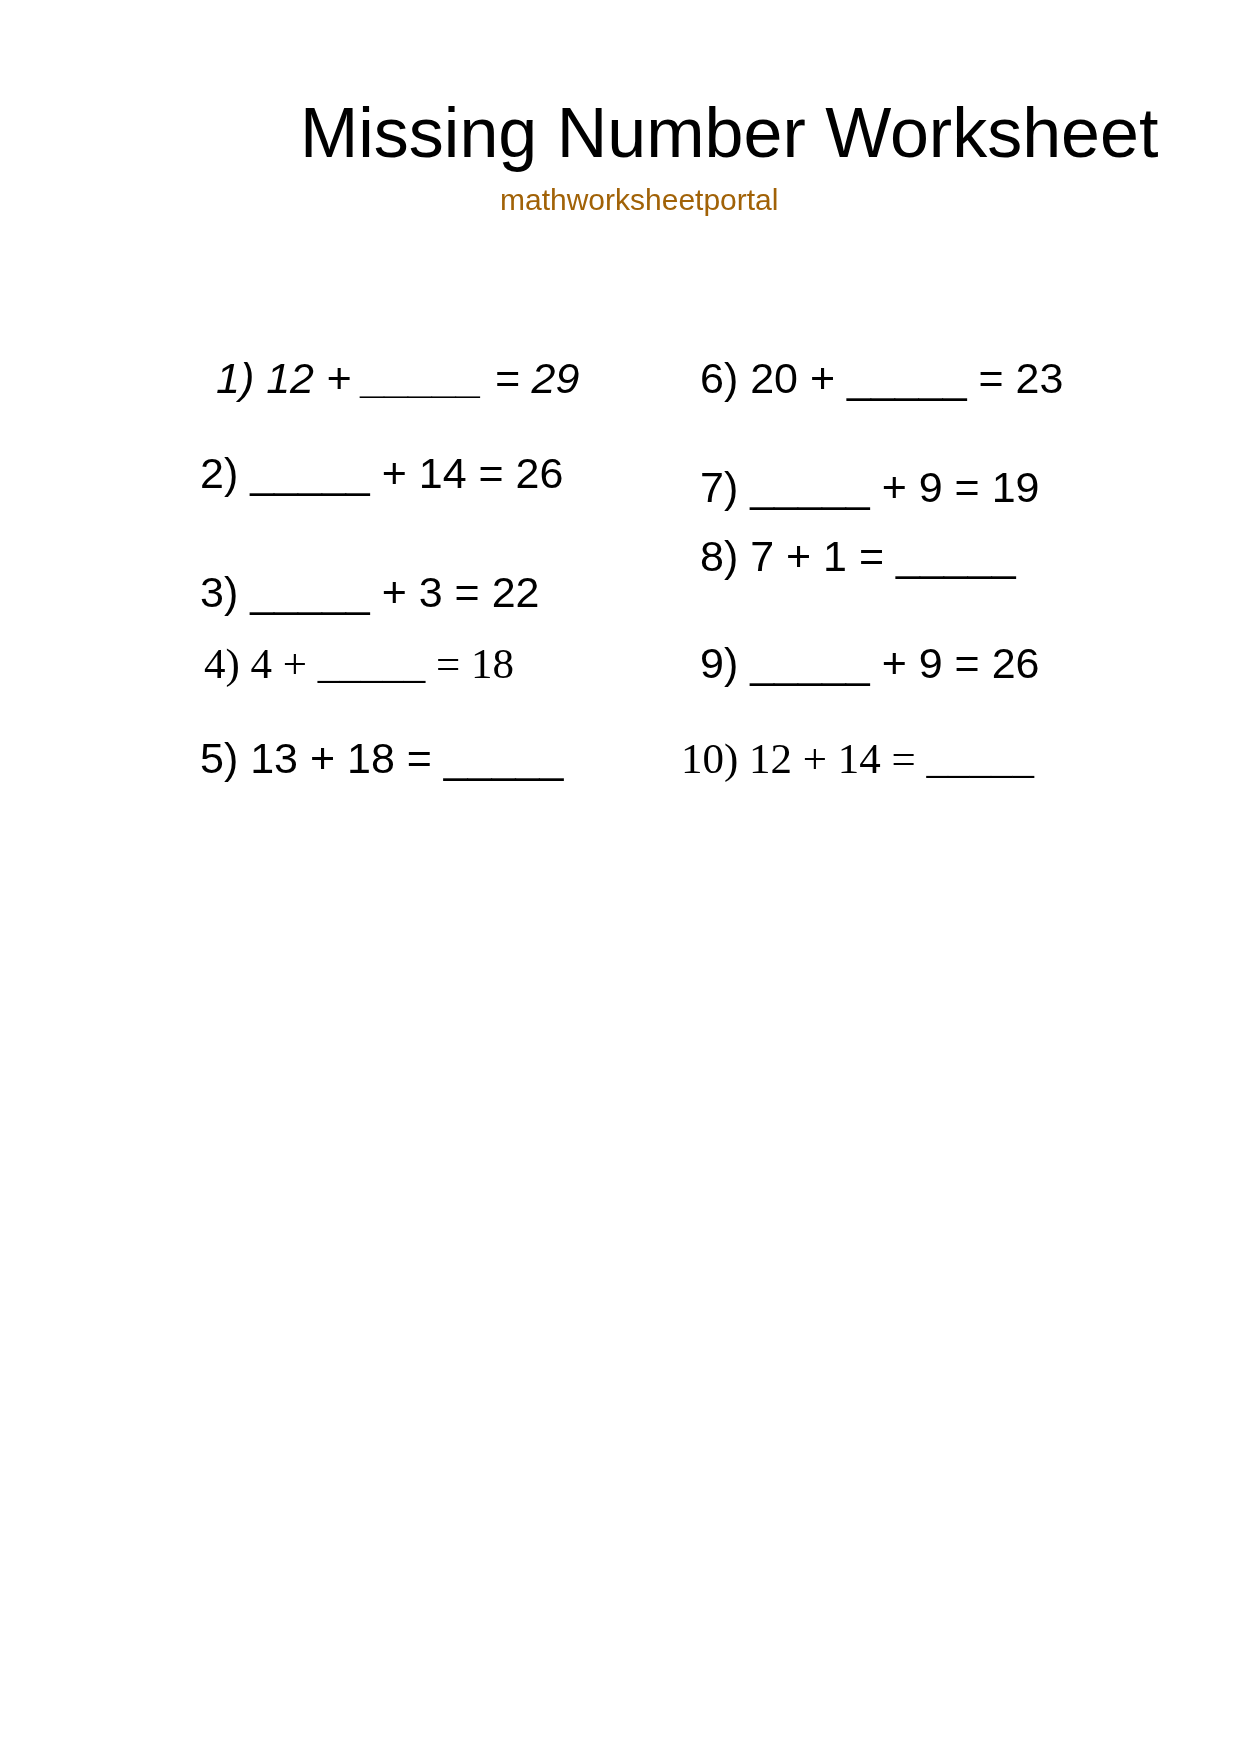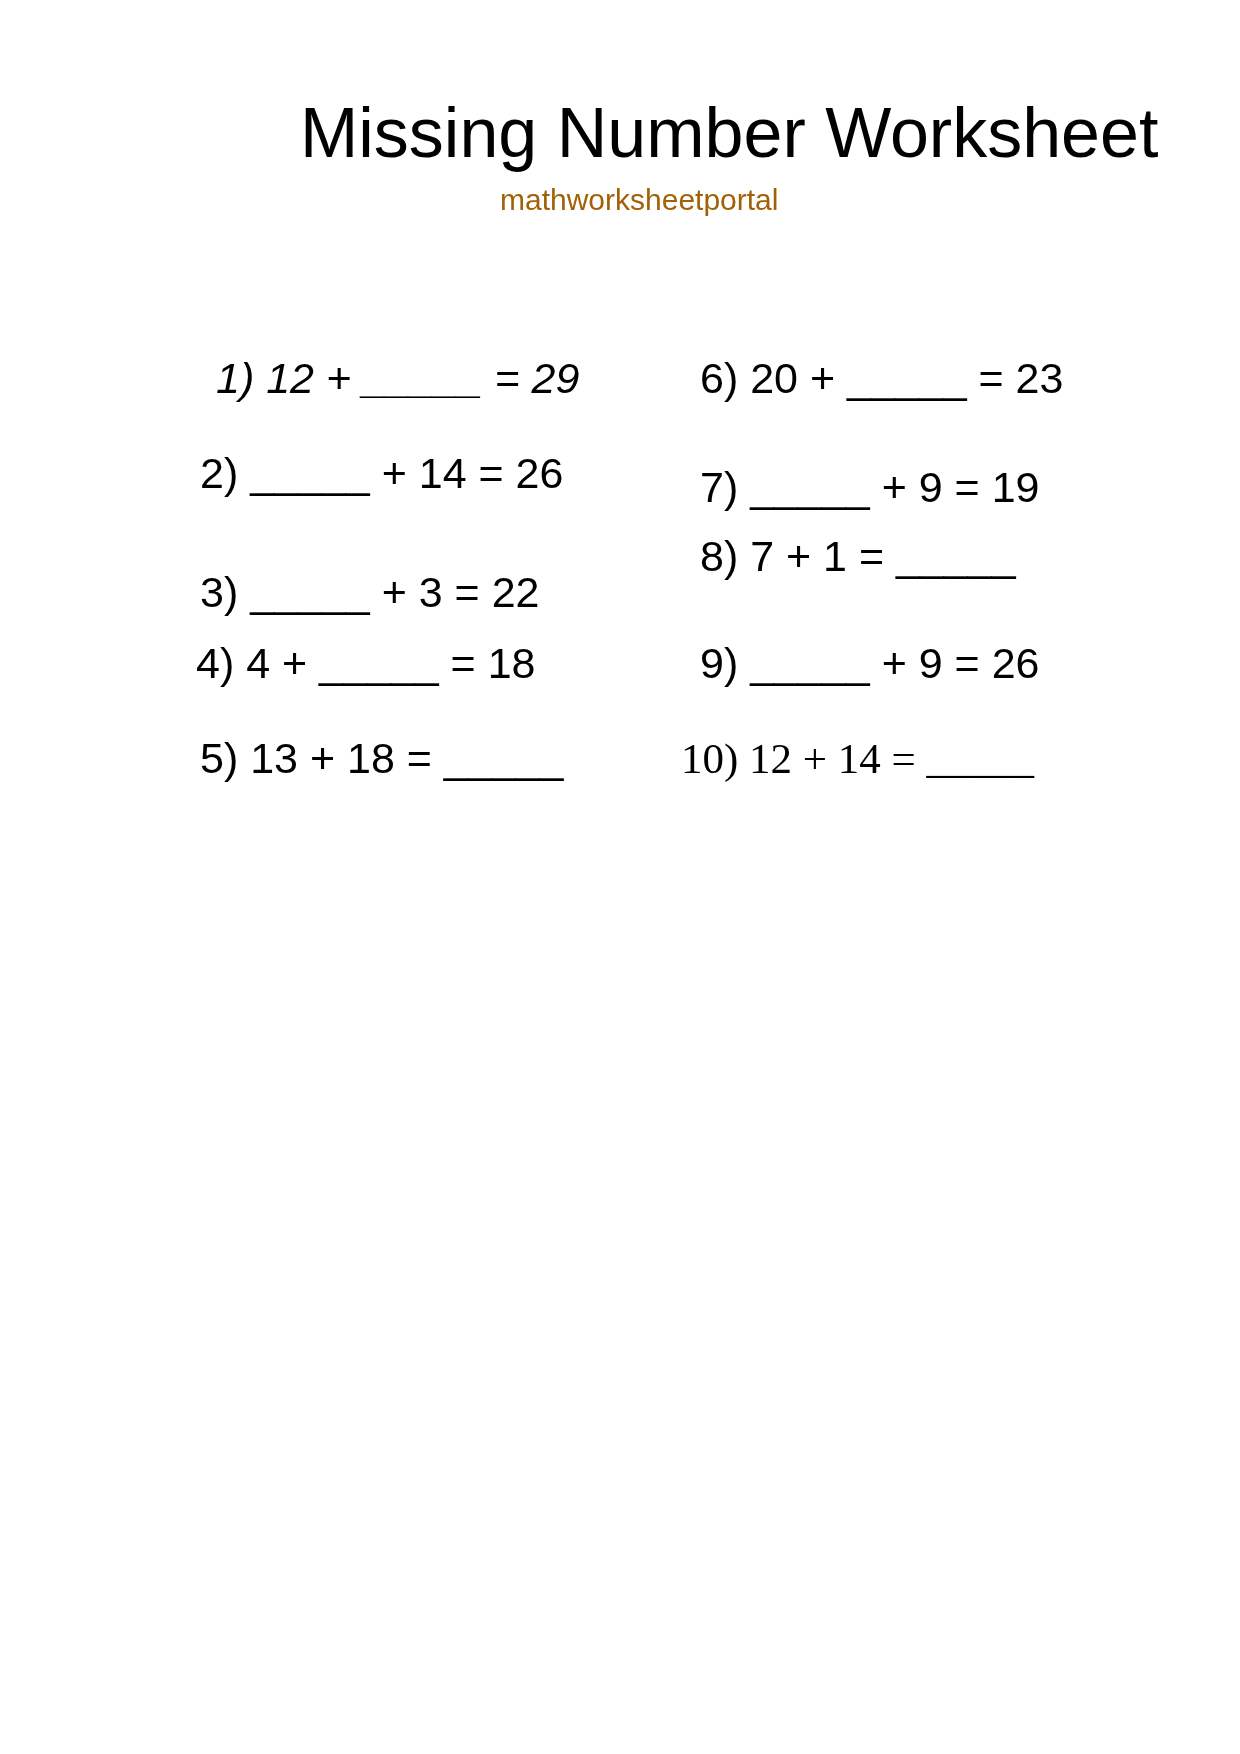--- a/index.html
+++ b/index.html
@@ -13,21 +13,21 @@
 <body>
 
 <div>
   <div class="title">Missing Number Worksheet</div>
   <div class="subtitle">mathworksheetportal</div>
 
   <div>
     <div class="problem" style="left:216px; top:357px;font-style:italic;">1) 12 + _____ = 29</div>
     <div class="problem" style="left:200px; top:452px;">2) _____ + 14 = 26</div>
     <div class="problem" style="left:200px; top:547px;margin-top:24px;">3) _____ + 3 = 22</div>
-    <div class="problem" style="left:196px; top:642px;">4) 4 + _____ = 18</div>
+    <div class="problem" style="left:204px; top:642px;font-family:Liberation Serif, serif;">4) 4 + _____ = 18</div>
     <div class="problem" style="left:200px; top:737px;">5) 13 + 18 = _____</div>
   </div>
 
   <div>
     <div class="problem" style="left:700px; top:357px;">6) 20 + _____ = 23</div>
     <div class="problem" style="left:700px; top:452px;margin-top:14px;">7) _____ + 9 = 19</div>
     <div class="problem" style="left:700px; top:535px;">8) 7 + 1 = _____</div>
     <div class="problem" style="left:700px; top:642px;">9) _____ + 9 = 26</div>
     <div class="problem" style="left:681px; top:737px;font-family:Liberation Serif, serif;">10) 12 + 14 = _____</div>
   </div>

